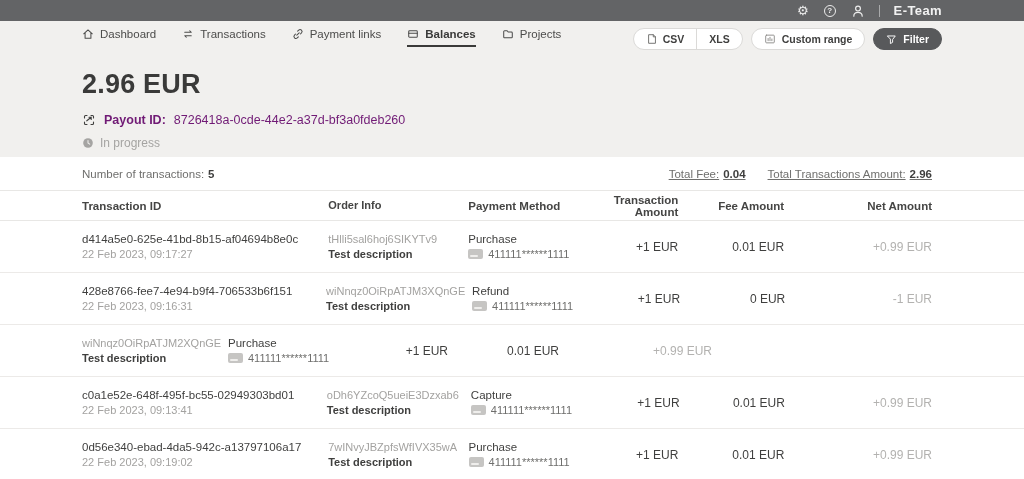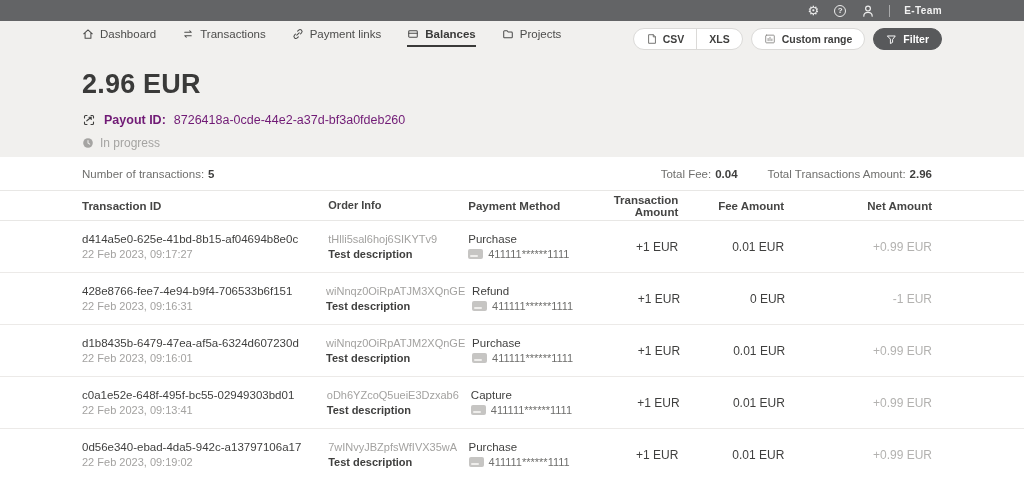--- a/index.html
+++ b/index.html
@@ -19,21 +19,21 @@
     padding-right: 82px;
   }
   .topbar .tb-icon { margin-left: 15px; cursor: pointer; display: flex; align-items: center; color: #ececec; }
   .gear-glyph { font-size: 13px; line-height: 1; color: #ececec; }
   .help-circle {
     width: 12px; height: 12px; border: 1.2px solid #ececec; border-radius: 50%;
     display: flex; align-items: center; justify-content: center;
     font-size: 8px; font-weight: 700; color: #ececec;
   }
   .tb-divider { width: 1px; height: 12px; background: rgba(255,255,255,.45); margin-left: 14px; }
-  .team-label { margin-left: 14px; font-size: 10px; font-weight: 700; letter-spacing: .4px; color: #f2f2f2; cursor: pointer; }
+  .team-label { margin-left: 14px; font-size: 13px; font-weight: 700; letter-spacing: .4px; color: #f2f2f2; cursor: pointer; }
 
   
   .gray-section { background: var(--page-bg, #f1f0ee); height: 136px; padding: 0 82px; }
   .nav-row { display: flex; align-items: flex-start; justify-content: space-between; padding-top: 7px; gap: 7px; }
   .tabs { display: flex; gap: 26px; }
   .tab {
     display: flex; align-items: center; gap: 6px;
     font-size: 11.5px; color: #4c4c4b; cursor: pointer;
     padding-bottom: 5px; border-bottom: 2px solid transparent;
   }
@@ -60,21 +60,21 @@
   .status-row { display: flex; align-items: center; gap: 6px; margin-top: 9px; font-size: 12px; color: #a5a4a2; }
 
   
   .summary-row {
     background: #fff; height: 34px; padding: 0 92px 0 82px;
     display: flex; align-items: center; justify-content: space-between;
     border-bottom: 1px solid var(--border, #e8e7e5);
     font-size: 11.5px; color: #6f6f6d;
   }
   .summary-left, .summary-item { display: flex; align-items: center; gap: 4px; }
-  .summary-right { display: flex; gap: 30px; }
+  .summary-right { display: flex; gap: 22px; text-decoration: underline; }
   .summary-val { font-weight: 700; color: #3f3f3e; }
 
   
   .thead {
     display: flex; align-items: center; height: 30px; padding: 0 92px 0 82px;
     border-bottom: 1px solid var(--border, #e8e7e5);
     font-size: 11.5px; font-weight: 700; color: #454544;
   }
   .tr {
     display: flex; align-items: center; height: 52px; padding: 0 92px 0 82px;
@@ -271,24 +271,20 @@
         <span class="card-icon"></span>
         <span class="card-num">411111******1111</span>
       </div>
     </div>
     <div class="col-amount num">+1 EUR</div>
     <div class="col-fee num">0 EUR</div>
     <div class="col-net num num-muted">-1 EUR</div>
   </div>
 
   <div class="tr">
-    <div class="col-id">
-      <div class="txid">d1b8435b-6479-47ea-af5a-6324d607230d</div>
-      <div class="txdate">22 Feb 2023, 09:16:01</div>
-    </div>
     <div class="col-order">
       <span class="order-ref">wiNnqz0OiRpATJM2XQnGE</span>
       <span class="order-desc">Test description</span>
     </div>
     <div class="col-method">
       <div class="method-type">Purchase</div>
       <div class="method-card">
         <span class="card-icon"></span>
         <span class="card-num">411111******1111</span>
       </div>

